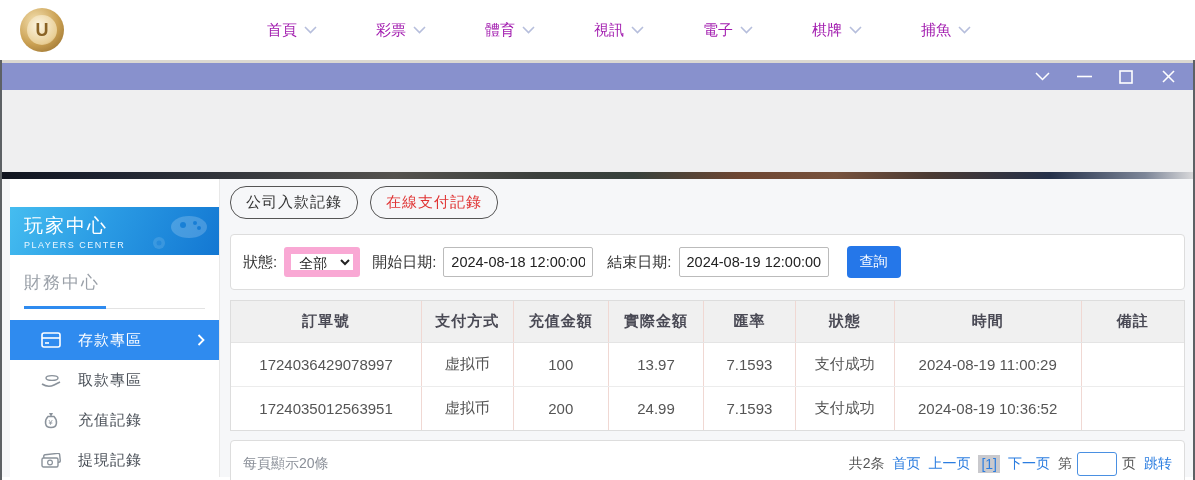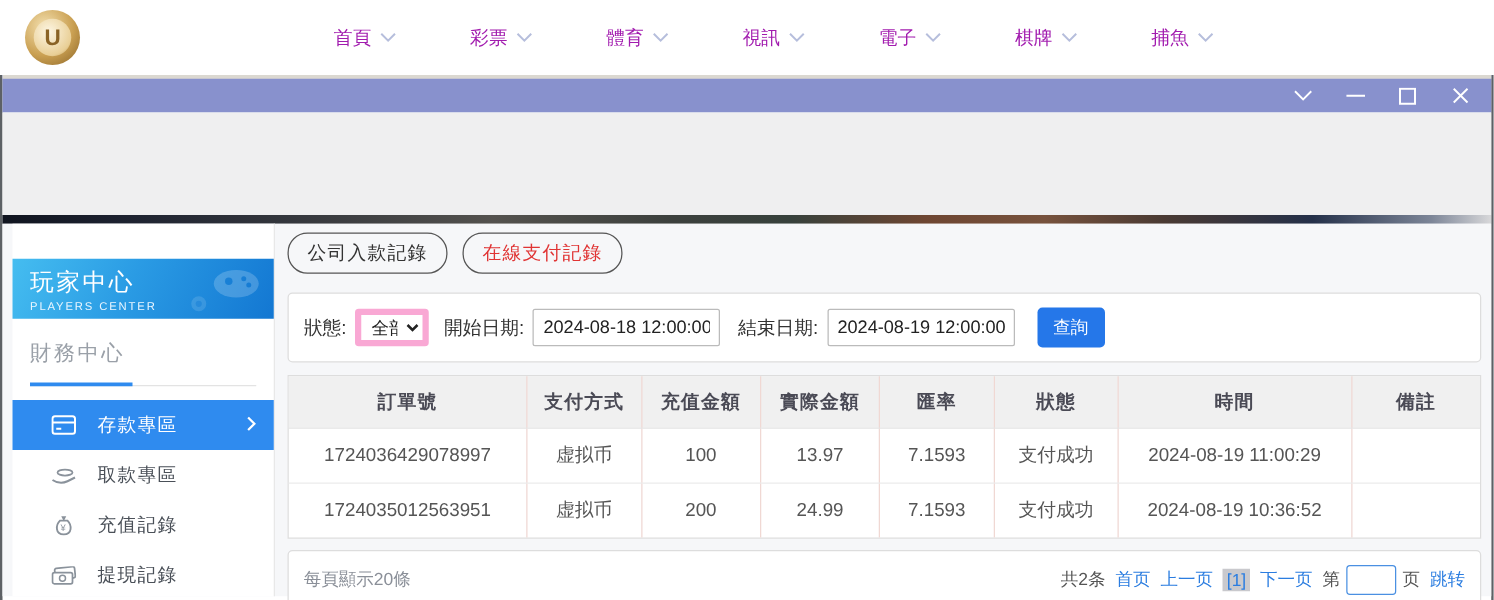--- a/index.html
+++ b/index.html
@@ -66,21 +66,21 @@
   
   .main { flex: 1; padding: 7px 8px 0 10px; }
   .tabs-row { display: flex; gap: 12px; }
   .tab-pill { border: 1px solid #555; border-radius: 16px; padding: 6px 15px; font-size: 15px;
     color: #333; background: transparent; cursor: pointer; letter-spacing: 1px; }
   .tab-pill.active { color: #e03434; }
 
   .filter-box { margin-top: 15px; background: #fff; border: 1px solid #ddd; border-radius: 4px;
     padding: 11px 12px; display: flex; align-items: center; font-size: 15px; color: #333; }
   .filter-label { margin-right: 7px; white-space: nowrap; }
-  .filter-select { height: 30px; width: 59px; border: 5px solid #f9a8d4; border-radius: 3px;
+  .filter-select { height: 30px; width: 76px; border: 7px solid #f9a8d4; border-radius: 3px;
     font-size: 14px; color: #222; background: #fff; padding: 0 4px; margin-right: 12px;
     font-family: "Liberation Sans", sans-serif; }
   .filter-input { height: 30px; width: 150px; border: 1px solid #bbb; border-radius: 2px;
     font-size: 14.5px; color: #222; padding: 13px 7px; margin-right: 14px;
     font-family: "Liberation Sans", sans-serif; }
   .search-btn { height: 32px; width: 54px; background: #2577e9; color: #fff; border: none;
     border-radius: 4px; font-size: 14px; cursor: pointer; margin-left: 4px;
     font-family: "Liberation Sans", sans-serif; }
 
   .table-wrap { margin-top: 10px; background: #fff; border: 1px solid #ddd; }

